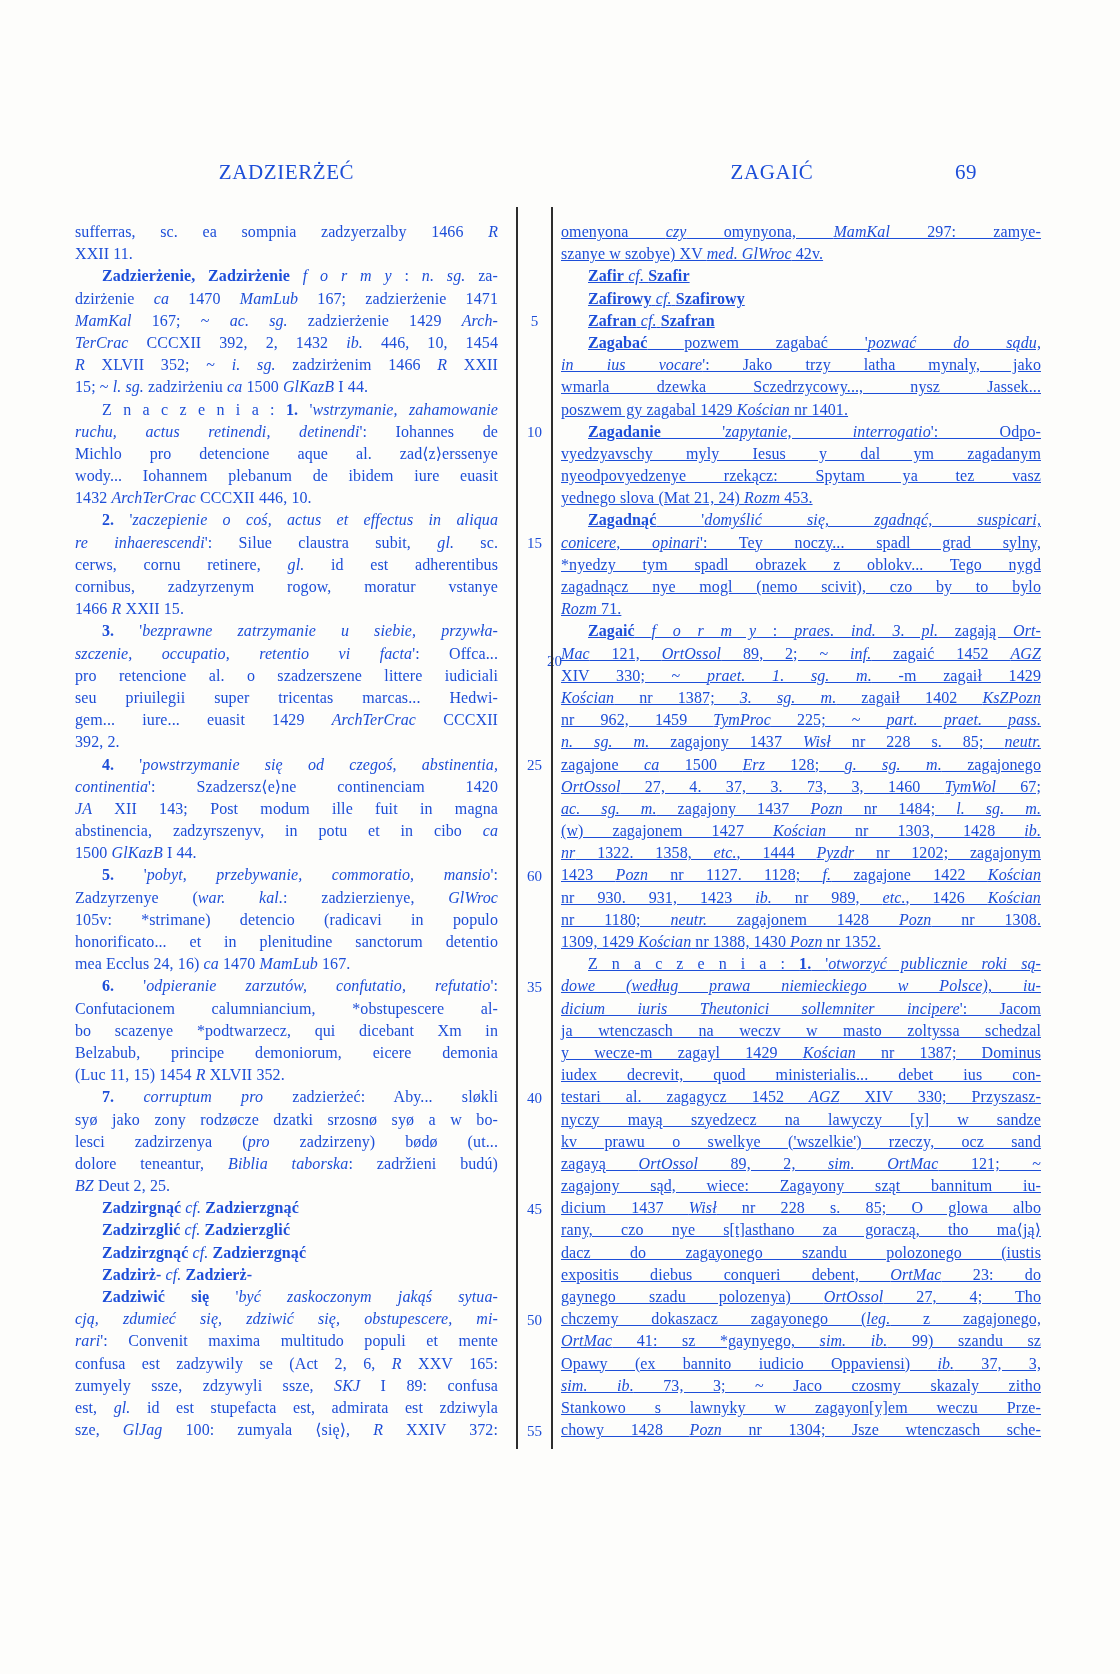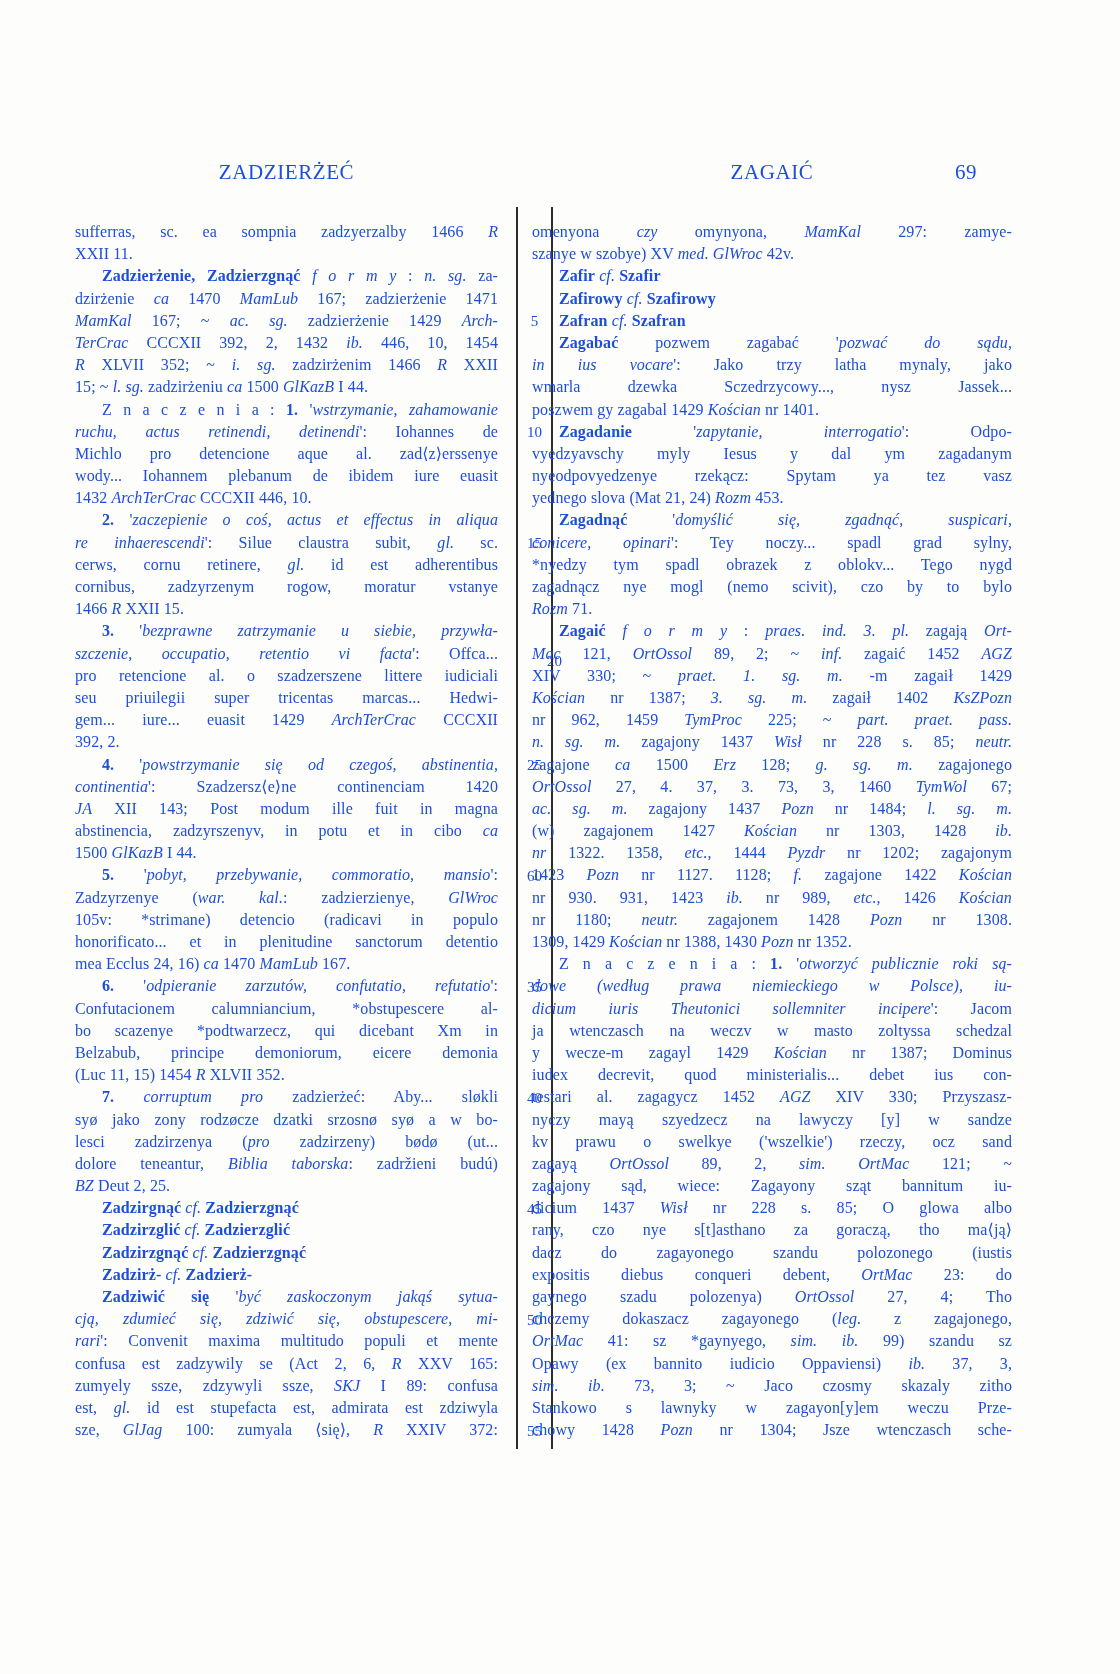--- a/index.html
+++ b/index.html
@@ -31,21 +31,21 @@
     text-align: center;
   }
   .col {
     position: absolute;
     top: 221px;
     font-size: 16px;
     line-height: 22.2px;
     letter-spacing: 0.1px;
   }
   .col-left  { left: 75px;  width: 423px; }
-  .col-right { left: 532px; width: 480px; }
+  .col-right { left: 561px; width: 480px; text-decoration: underline; }
   .line {
     text-align: justify;
     text-align-last: justify;
     height: 22.2px;
     white-space: nowrap;
   }
   .line.para-end { text-align-last: left; }
   .line.indent { text-indent: 27px; }
   .line b { font-weight: bold; }
   .line i { font-style: italic; }
@@ -79,21 +79,21 @@
 <div class="page">
   <div class="running-head">
     <div class="head-left">ZADZIERŻEĆ</div>
     <div class="head-right">ZAGAIĆ</div>
     <div class="page-number">69</div>
   </div>
 
   <div class="col col-left" id="col-left">
       <div class="line">sufferras, sc. ea sompnia zadzyerzalby 1466 <i>R</i></div>
       <div class="line para-end">XXII 11.</div>
-      <div class="line indent"><b>Zadzierżenie, Zadzierzgnąć</b> <i>f o r m y</i> : <i>n. sg.</i> za-</div>
+      <div class="line indent"><b>Zadzierżenie, Zadzirżenie</b> <i>f o r m y</i> : <i>n. sg.</i> za-</div>
       <div class="line">dzirżenie <i>ca</i> 1470 <i>MamLub</i> 167; zadzierżenie 1471</div>
       <div class="line"><i>MamKal</i> 167; ~ <i>ac. sg.</i> zadzierżenie 1429 <i>Arch-</i></div>
       <div class="line"><i>TerCrac</i> CCCXII 392, 2, 1432 <i>ib.</i> 446, 10, 1454</div>
       <div class="line"><i>R</i> XLVII 352; ~ <i>i. sg.</i> zadzirżenim 1466 <i>R</i> XXII</div>
       <div class="line para-end">15; ~ <i>l. sg.</i> zadzirżeniu <i>ca</i> 1500 <i>GlKazB</i> I 44.</div>
       <div class="line indent">Z n a c z e n i a :  <b>1.</b> '<i>wstrzymanie, zahamowanie</i></div>
       <div class="line"><i>ruchu, actus retinendi, detinendi</i>': Iohannes de</div>
       <div class="line">Michlo pro detencione aque al. zad⟨z⟩erssenye</div>
       <div class="line">wody... Iohannem plebanum de ibidem iure euasit</div>
       <div class="line para-end">1432 <i>ArchTerCrac</i> CCCXII 446, 10.</div>

